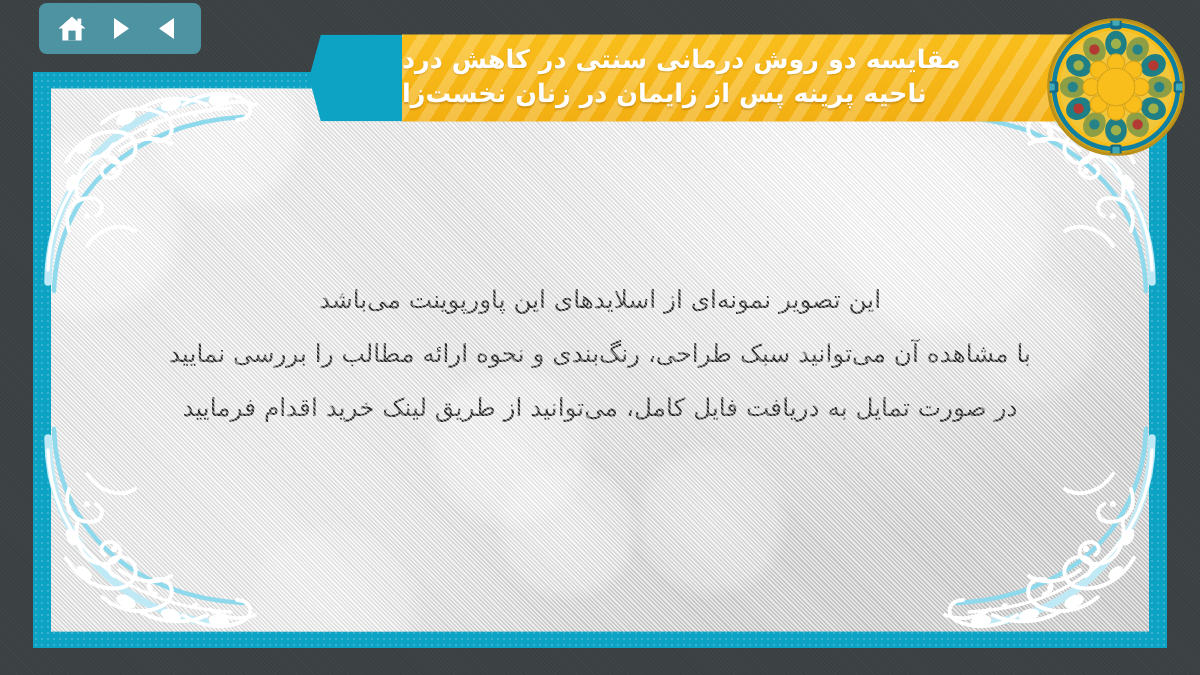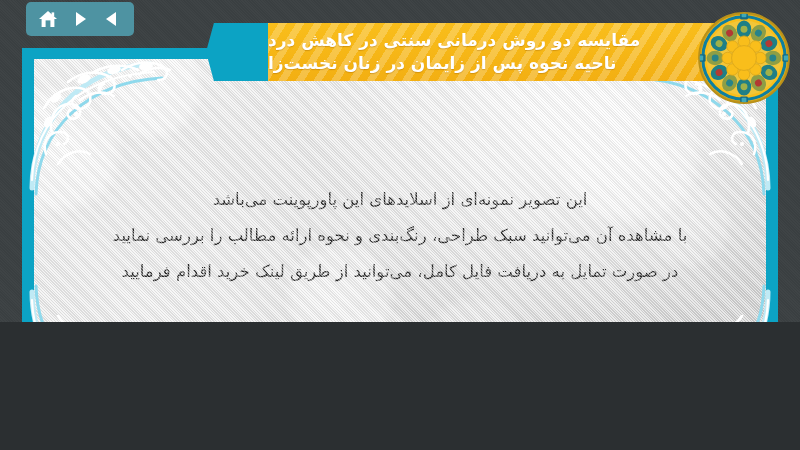--- a/index.html
+++ b/index.html
@@ -3,21 +3,21 @@
 <meta charset="utf-8">
 <style>
   html, body {
     margin: 0;
     padding: 0;
     background: #2b2f31;
   }
   #slide {
     position: relative;
     width: 800px;
-    height: 322px;
+    height: 450px;
     overflow: hidden;
     background: #3b4042;
     font-family: "DejaVu Sans", "Liberation Sans", sans-serif;
   }
 
   
   .frame-bg {
     position: absolute;
     inset: 0;
     background: #3b4042;
@@ -342,21 +342,21 @@
           <circle cx="36" cy="96" r="2"></circle>
         </g>
       </svg>
     </div>
   </div>
 
   <div class="banner">
     <div class="banner-tab"></div>
     <div class="banner-body">
       <div class="banner-line">مقایسه دو روش درمانی سنتی در کاهش درد</div>
-      <div class="banner-line">ناحیه نحوه پس از زایمان در زنان نخست‌زا</div>
+      <div class="banner-line">ناحیه پرینه پس از زایمان در زنان نخست‌زا</div>
     </div>
   </div>
 
   <div class="medallion">
     <svg viewBox="0 0 100 100" xmlns="http://www.w3.org/2000/svg">
       <defs>
         <clipPath id="medclip">
             <circle cx="50" cy="50" r="47"></circle>
           </clipPath>
       </defs>

